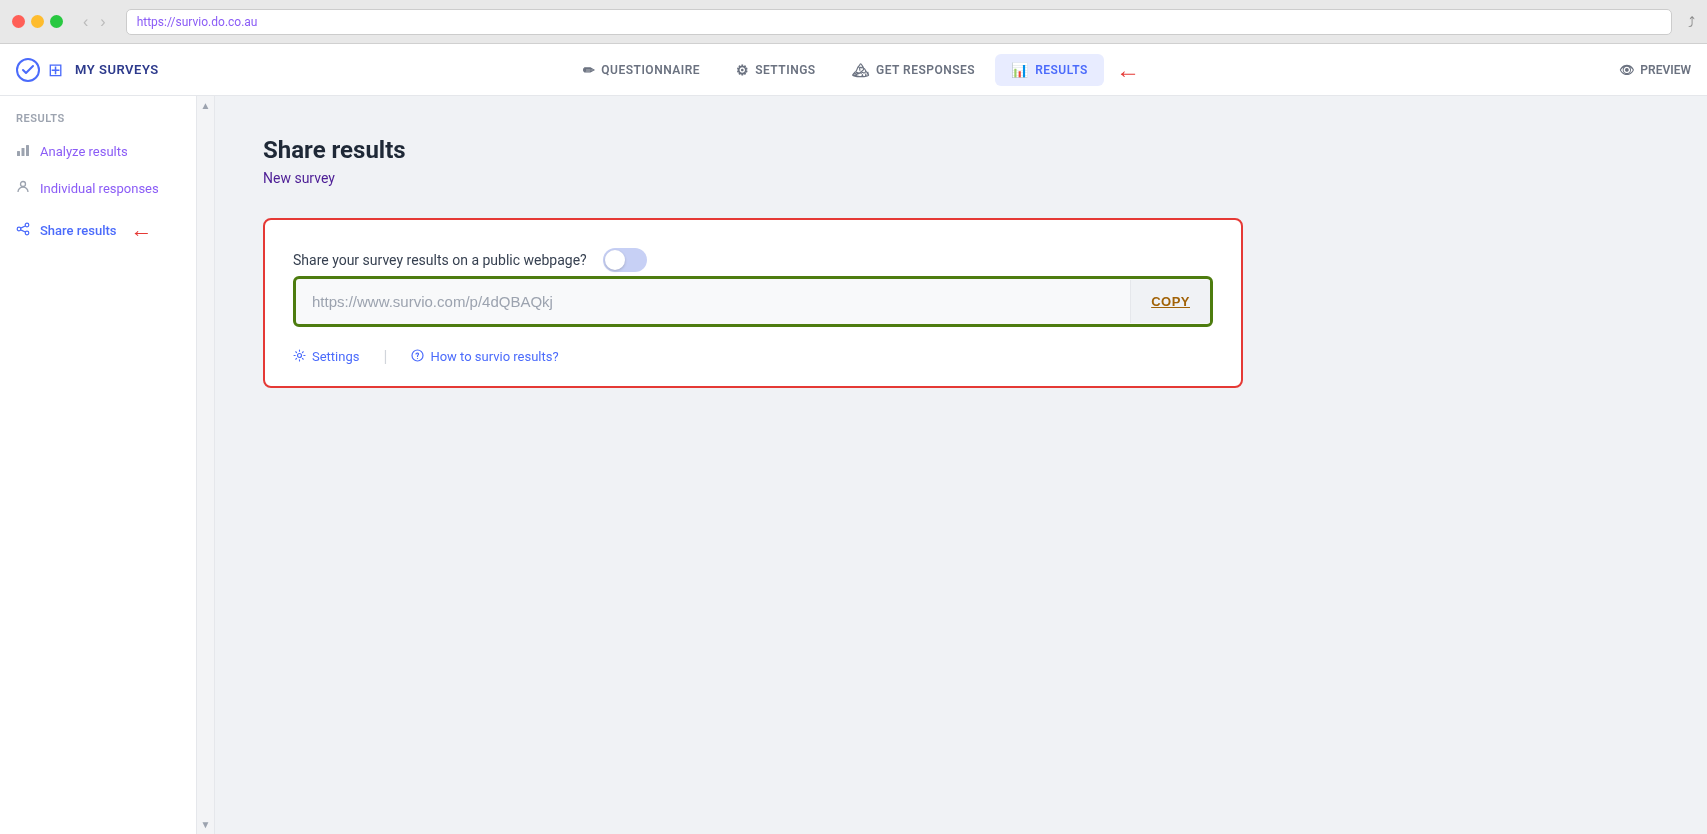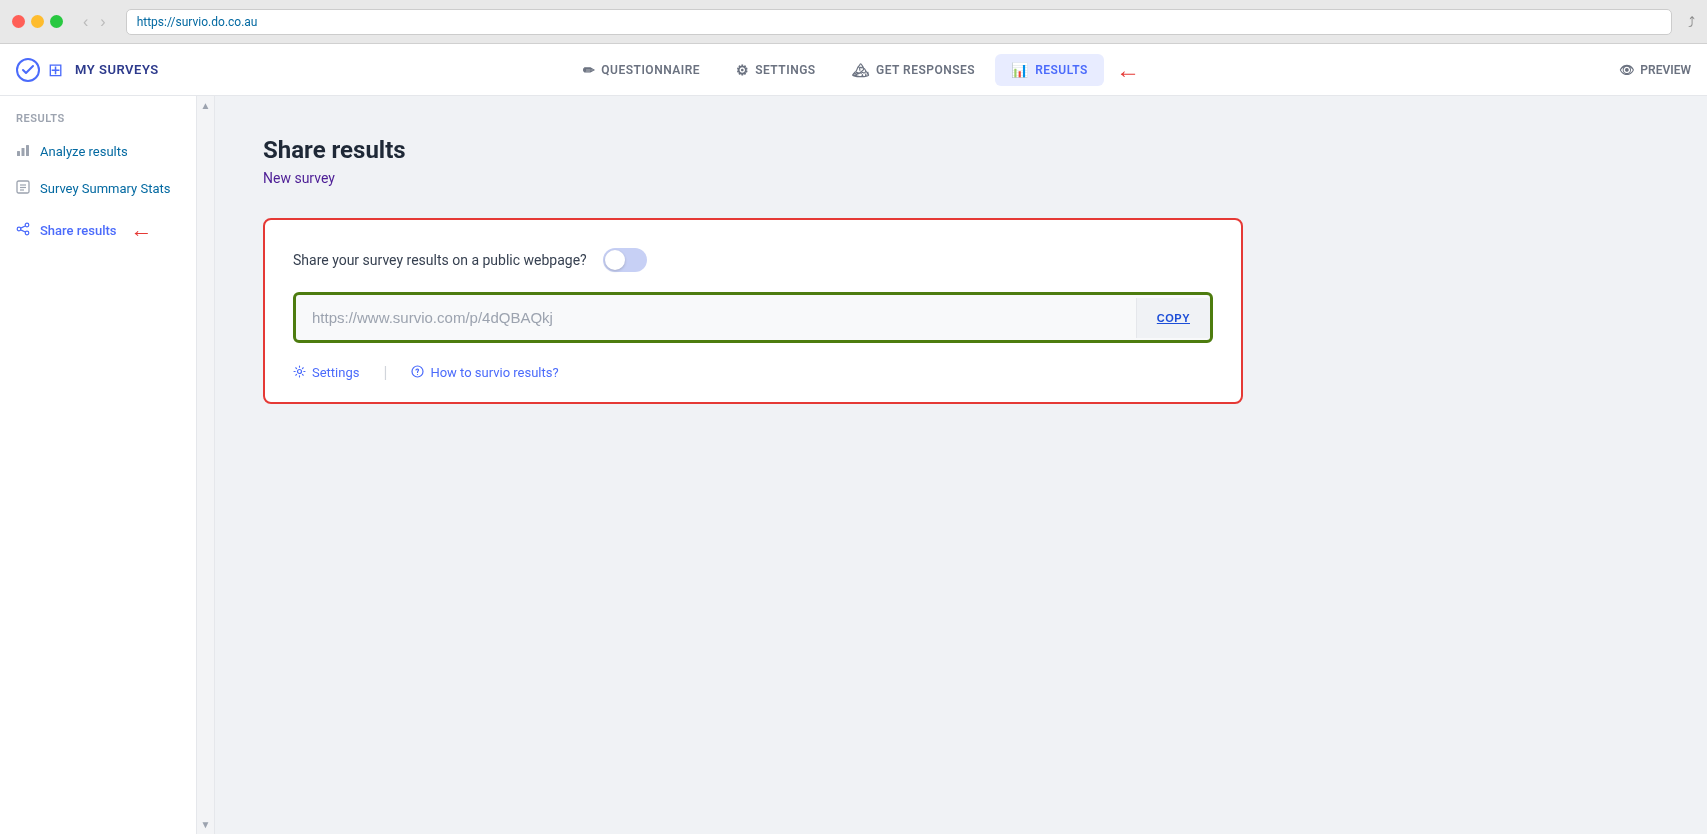--- a/index.html
+++ b/index.html
@@ -26,21 +26,21 @@
     .address-bar {
       flex: 1;
       height: 26px;
       background: white;
       border: 1px solid #ccc;
       border-radius: 5px;
       display: flex;
       align-items: center;
       padding: 0 10px;
       font-size: 12px;
-      color: #0369a1;
+      color: #8b5cf6;
       margin: 5px 8px;
     }
     .browser-actions { display: flex; gap: 6px; color: #888; font-size: 14px; }
 
     
     .app-header {
       background: white;
       height: 52px;
       display: flex;
       align-items: center;
@@ -94,21 +94,21 @@
       font-size: 11px;
       font-weight: 600;
       color: #9ca3af;
       text-transform: uppercase;
       letter-spacing: 0.5px;
     }
     .sidebar-item {
       display: flex; align-items: center; gap: 10px;
       padding: 10px 16px;
       font-size: 13px;
-      color: #0369a1;
+      color: #8b5cf6;
       cursor: pointer;
       border-radius: 0;
     }
     .sidebar-item.active { color: #4b6bfb; font-weight: 500; }
     .sidebar-item-icon { font-size: 14px; color: #9ca3af; }
     .sidebar-item.active .sidebar-item-icon { color: #4b6bfb; }
     .sidebar-scroll-btn {
       width: 18px; height: 100%;
       background: #f3f4f6;
       border-left: 1px solid #e5e7eb;
@@ -150,21 +150,21 @@
       background: white;
       border-radius: 8px;
       border: 2px solid #e53935;
       padding: 28px 28px 20px;
       max-width: 980px;
     }
     .share-toggle-row {
       display: flex;
       align-items: center;
       gap: 16px;
-      margin-bottom: 20px;
+      margin-bottom: 4px;
     }
     .share-toggle-label {
       font-size: 14px;
       color: #374151;
     }
     
     .toggle {
       width: 44px; height: 24px;
       background: #c7d0f5;
       border-radius: 12px;
@@ -199,23 +199,23 @@
       color: #9ca3af;
       background: transparent;
       border: none;
       outline: none;
     }
     .copy-btn {
       padding: 14px 20px;
       background: #f0f2f5;
       border: none;
       border-left: 1px solid #e5e7eb;
-      font-size: 11px;
+      font-size: 13px;
       font-weight: 600;
-      color: #1d4ed8;
+      color: #a16207;
       cursor: pointer;
       text-transform: uppercase;
       letter-spacing: 0.5px;
       text-decoration: underline;
     }
 
     
     .share-bottom-links {
       display: flex;
       align-items: center;
@@ -297,32 +297,30 @@
       <span class="sidebar-item-icon">
         <svg width="14" height="14" viewBox="0 0 14 14" fill="none">
             <rect x="1" y="8" width="3" height="5" rx="0.5" fill="#9ca3af"></rect>
             <rect x="5.5" y="5" width="3" height="8" rx="0.5" fill="#9ca3af"></rect>
             <rect x="10" y="2" width="3" height="11" rx="0.5" fill="#9ca3af"></rect>
           </svg>
       </span>
       <span>Analyze results</span>
     </div>
 
-
     <div class="sidebar-item">
       <span class="sidebar-item-icon">
         <svg width="14" height="14" viewBox="0 0 14 14" fill="none">
-            <rect x="1" y="1" width="12" height="12" rx="1.5" stroke="#9ca3af" stroke-width="1.3"></rect>
-            <line x1="4" y1="5" x2="10" y2="5" stroke="#9ca3af" stroke-width="1.2"></line>
-            <line x1="4" y1="7.5" x2="10" y2="7.5" stroke="#9ca3af" stroke-width="1.2"></line>
-            <line x1="4" y1="10" x2="8" y2="10" stroke="#9ca3af" stroke-width="1.2"></line>
+            <circle cx="7" cy="4" r="2.5" stroke="#9ca3af" stroke-width="1.3"></circle>
+            <path d="M2 12c0-2.761 2.239-5 5-5s5 2.239 5 5" stroke="#9ca3af" stroke-width="1.3"></path>
           </svg>
       </span>
-      <span>Survey Summary Stats</span>
-    </div>
+      <span>Individual responses</span>
+    </div>
+
 
     <div class="sidebar-item active">
       <span class="sidebar-item-icon">
         <svg width="14" height="14" viewBox="0 0 14 14" fill="none">
             <circle cx="11" cy="3" r="1.8" stroke="#4b6bfb" stroke-width="1.2"></circle>
             <circle cx="3" cy="7" r="1.8" stroke="#4b6bfb" stroke-width="1.2"></circle>
             <circle cx="11" cy="11" r="1.8" stroke="#4b6bfb" stroke-width="1.2"></circle>
             <line x1="4.7" y1="6.1" x2="9.3" y2="4" stroke="#4b6bfb" stroke-width="1.2"></line>
             <line x1="4.7" y1="7.9" x2="9.3" y2="10" stroke="#4b6bfb" stroke-width="1.2"></line>
           </svg>

